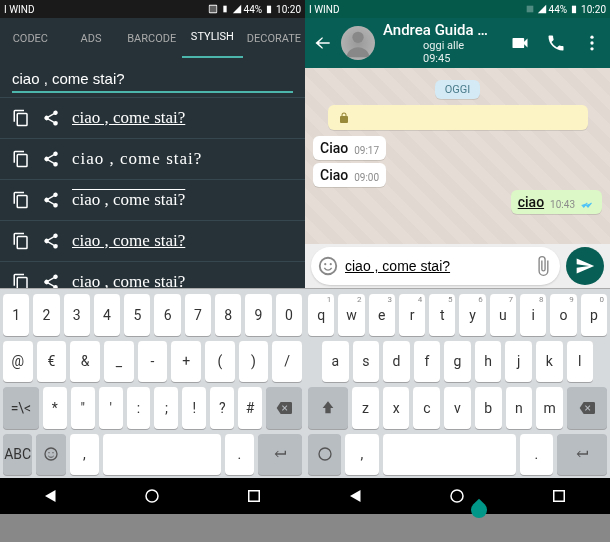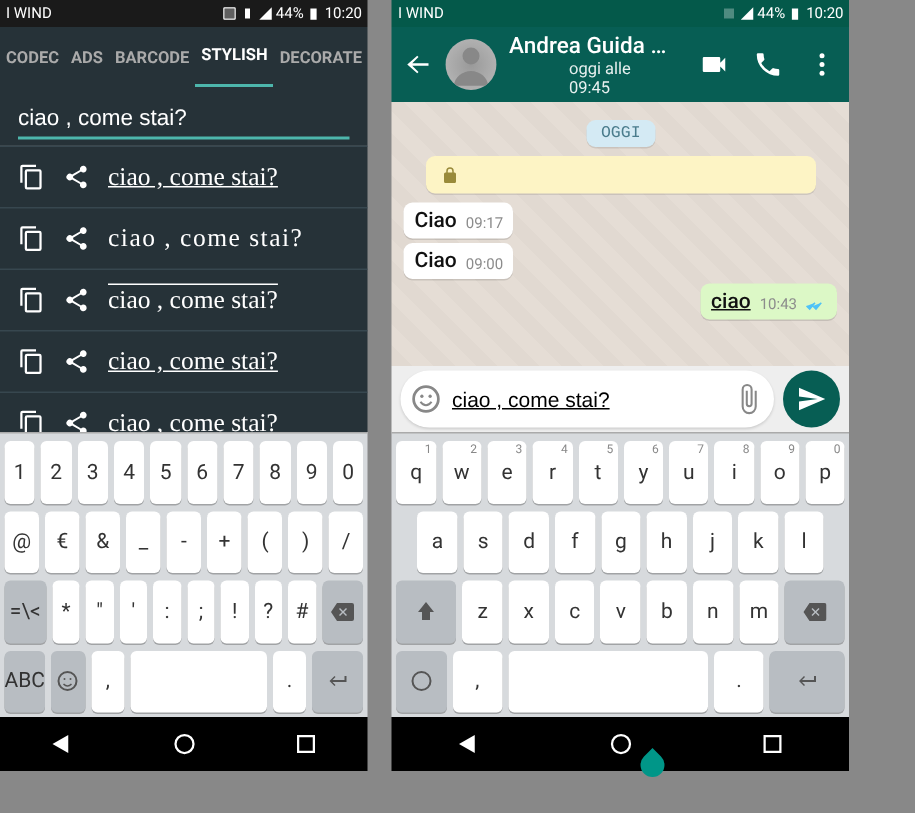--- a/index.html
+++ b/index.html
@@ -1,29 +1,29 @@
 <!DOCTYPE html>
 <html><head>
 <meta charset="utf-8">
 <style>
 * { margin: 0; padding: 0; box-sizing: border-box; }
 body { font-family: -apple-system, Roboto, sans-serif; width: 610px; height: 542px; overflow: hidden; background: #888; }
-.container { display: flex; width: 566px; height: 542px; gap: 16px; }
+.container { display: flex; width: 610px; height: 542px; }
 .panel { width: 305px; height: 542px; display: flex; flex-direction: column; position: relative; }
 
 
 .statusbar { height: 18px; display: flex; align-items: center; padding: 0 4px; font-size: 10px; color: #fff; justify-content: space-between; }
 .sb-left { background: #1a1a1a; }
 .sb-right { background: #04594a; }
 .statusbar .sb-l { display: flex; gap: 2px; align-items: center; }
 .statusbar .sb-r { display: flex; gap: 2px; align-items: center; }
 .sb-ico { width: 10px; height: 10px; display: inline-flex; }
 
 
-.tabs { background: #263238; height: 40px; display: flex; align-items: center; color: #aaa; font-size: 11px; font-weight: 700; }
+.tabs { background: #263238; height: 40px; display: flex; align-items: center; color: #aaa; font-size: 11px; font-weight: 400; }
 .tab { flex: 1; text-align: center; padding: 0 4px; }
 .tab.active { color: #fff; border-bottom: 2px solid #4db6ac; height: 40px; line-height: 38px; }
 .input-area { background: #263238; padding: 8px 12px 4px; }
 .input-area input { width: 100%; background: transparent; border: none; border-bottom: 2px solid #4db6ac; color: #fff; font-size: 15px; padding: 4px 0; outline: none; }
 .styles { background: #263238; flex: 1; overflow: hidden; }
 .style-row { display: flex; align-items: center; padding: 10px 12px; border-top: 1px solid #37474f; color: #fff; gap: 12px; }
 .style-row .ico { width: 18px; height: 18px; fill: #fff; display: flex; }
 .style-text { font-family: serif; font-size: 17px; color: #fff; flex: 1; }
 .st-dbl { text-decoration: underline; }
 .st-over { text-decoration: overline; }
@@ -34,21 +34,21 @@
 .wa-header { background: #075e54; height: 50px; display: flex; align-items: center; padding: 0 8px; color: #fff; gap: 8px; }
 .wa-header .back { width: 20px; display: flex; }
 .wa-header .avatar { width: 34px; height: 34px; border-radius: 50%; background: #ccc; background-image: radial-gradient(#999, #bbb); flex-shrink: 0; overflow: hidden; }
 .wa-header .avatar svg { width: 34px; height: 34px; }
 .wa-header .name-block { flex: 1; overflow: hidden; }
 .wa-header .name { font-size: 15px; font-weight: 500; white-space: nowrap; overflow: hidden; text-overflow: ellipsis; }
 .wa-header .status { font-size: 11px; opacity: 0.9; margin-left: 40px; }
 .wa-header .hico { width: 20px; height: 20px; fill: #fff; margin-left: 8px; display: flex; }
 
 .wa-chat { flex: 1; background: #e5ddd5; background-image: repeating-linear-gradient(45deg, rgba(0,0,0,0.02) 0 10px, transparent 10px 20px); padding: 8px; overflow: hidden; position: relative; }
-.date-chip { background: #d4eaf4; color: #4a7c8c; font-size: 11px; padding: 3px 10px; border-radius: 6px; margin: 4px auto; width: fit-content; box-shadow: 0 1px 0 rgba(0,0,0,0.1); font-family: Liberation Mono, monospace; }
+.date-chip { background: #d4eaf4; color: #4a7c8c; font-size: 11px; padding: 3px 10px; border-radius: 6px; margin: 4px auto; width: fit-content; box-shadow: 0 1px 0 rgba(0,0,0,0.1); }
 .enc-chip { background: #fdf4c5; color: #7a6e3c; font-size: 11px; padding: 6px 10px; border-radius: 6px; margin: 6px auto; width: 260px; text-align: center; box-shadow: 0 1px 0 rgba(0,0,0,0.1); display: flex; gap: 4px; align-items: flex-start; }
 .enc-chip svg { width: 12px; height: 12px; flex-shrink: 0; fill: #998a3a; margin-top: 1px; }
 .bubble { background: #fff; border-radius: 6px; padding: 4px 7px; margin: 3px 0; width: fit-content; box-shadow: 0 1px 0 rgba(0,0,0,0.12); display: flex; align-items: flex-end; gap: 6px; max-width: 75%; justify-content: space-between; }
 .bubble.out { background: #dcf8c6; margin-left: auto; }
 .bubble .msg { font-size: 14px; color: #111; font-weight: 500; }
 .bubble.out .msg { text-decoration: underline; }
 .bubble .time { font-size: 10px; color: #8c8c8c; }
 .bubble .ticks { width: 14px; height: 10px; }
 
 .wa-input { background: #fff; height: 44px; display: flex; align-items: center; padding: 0; }

